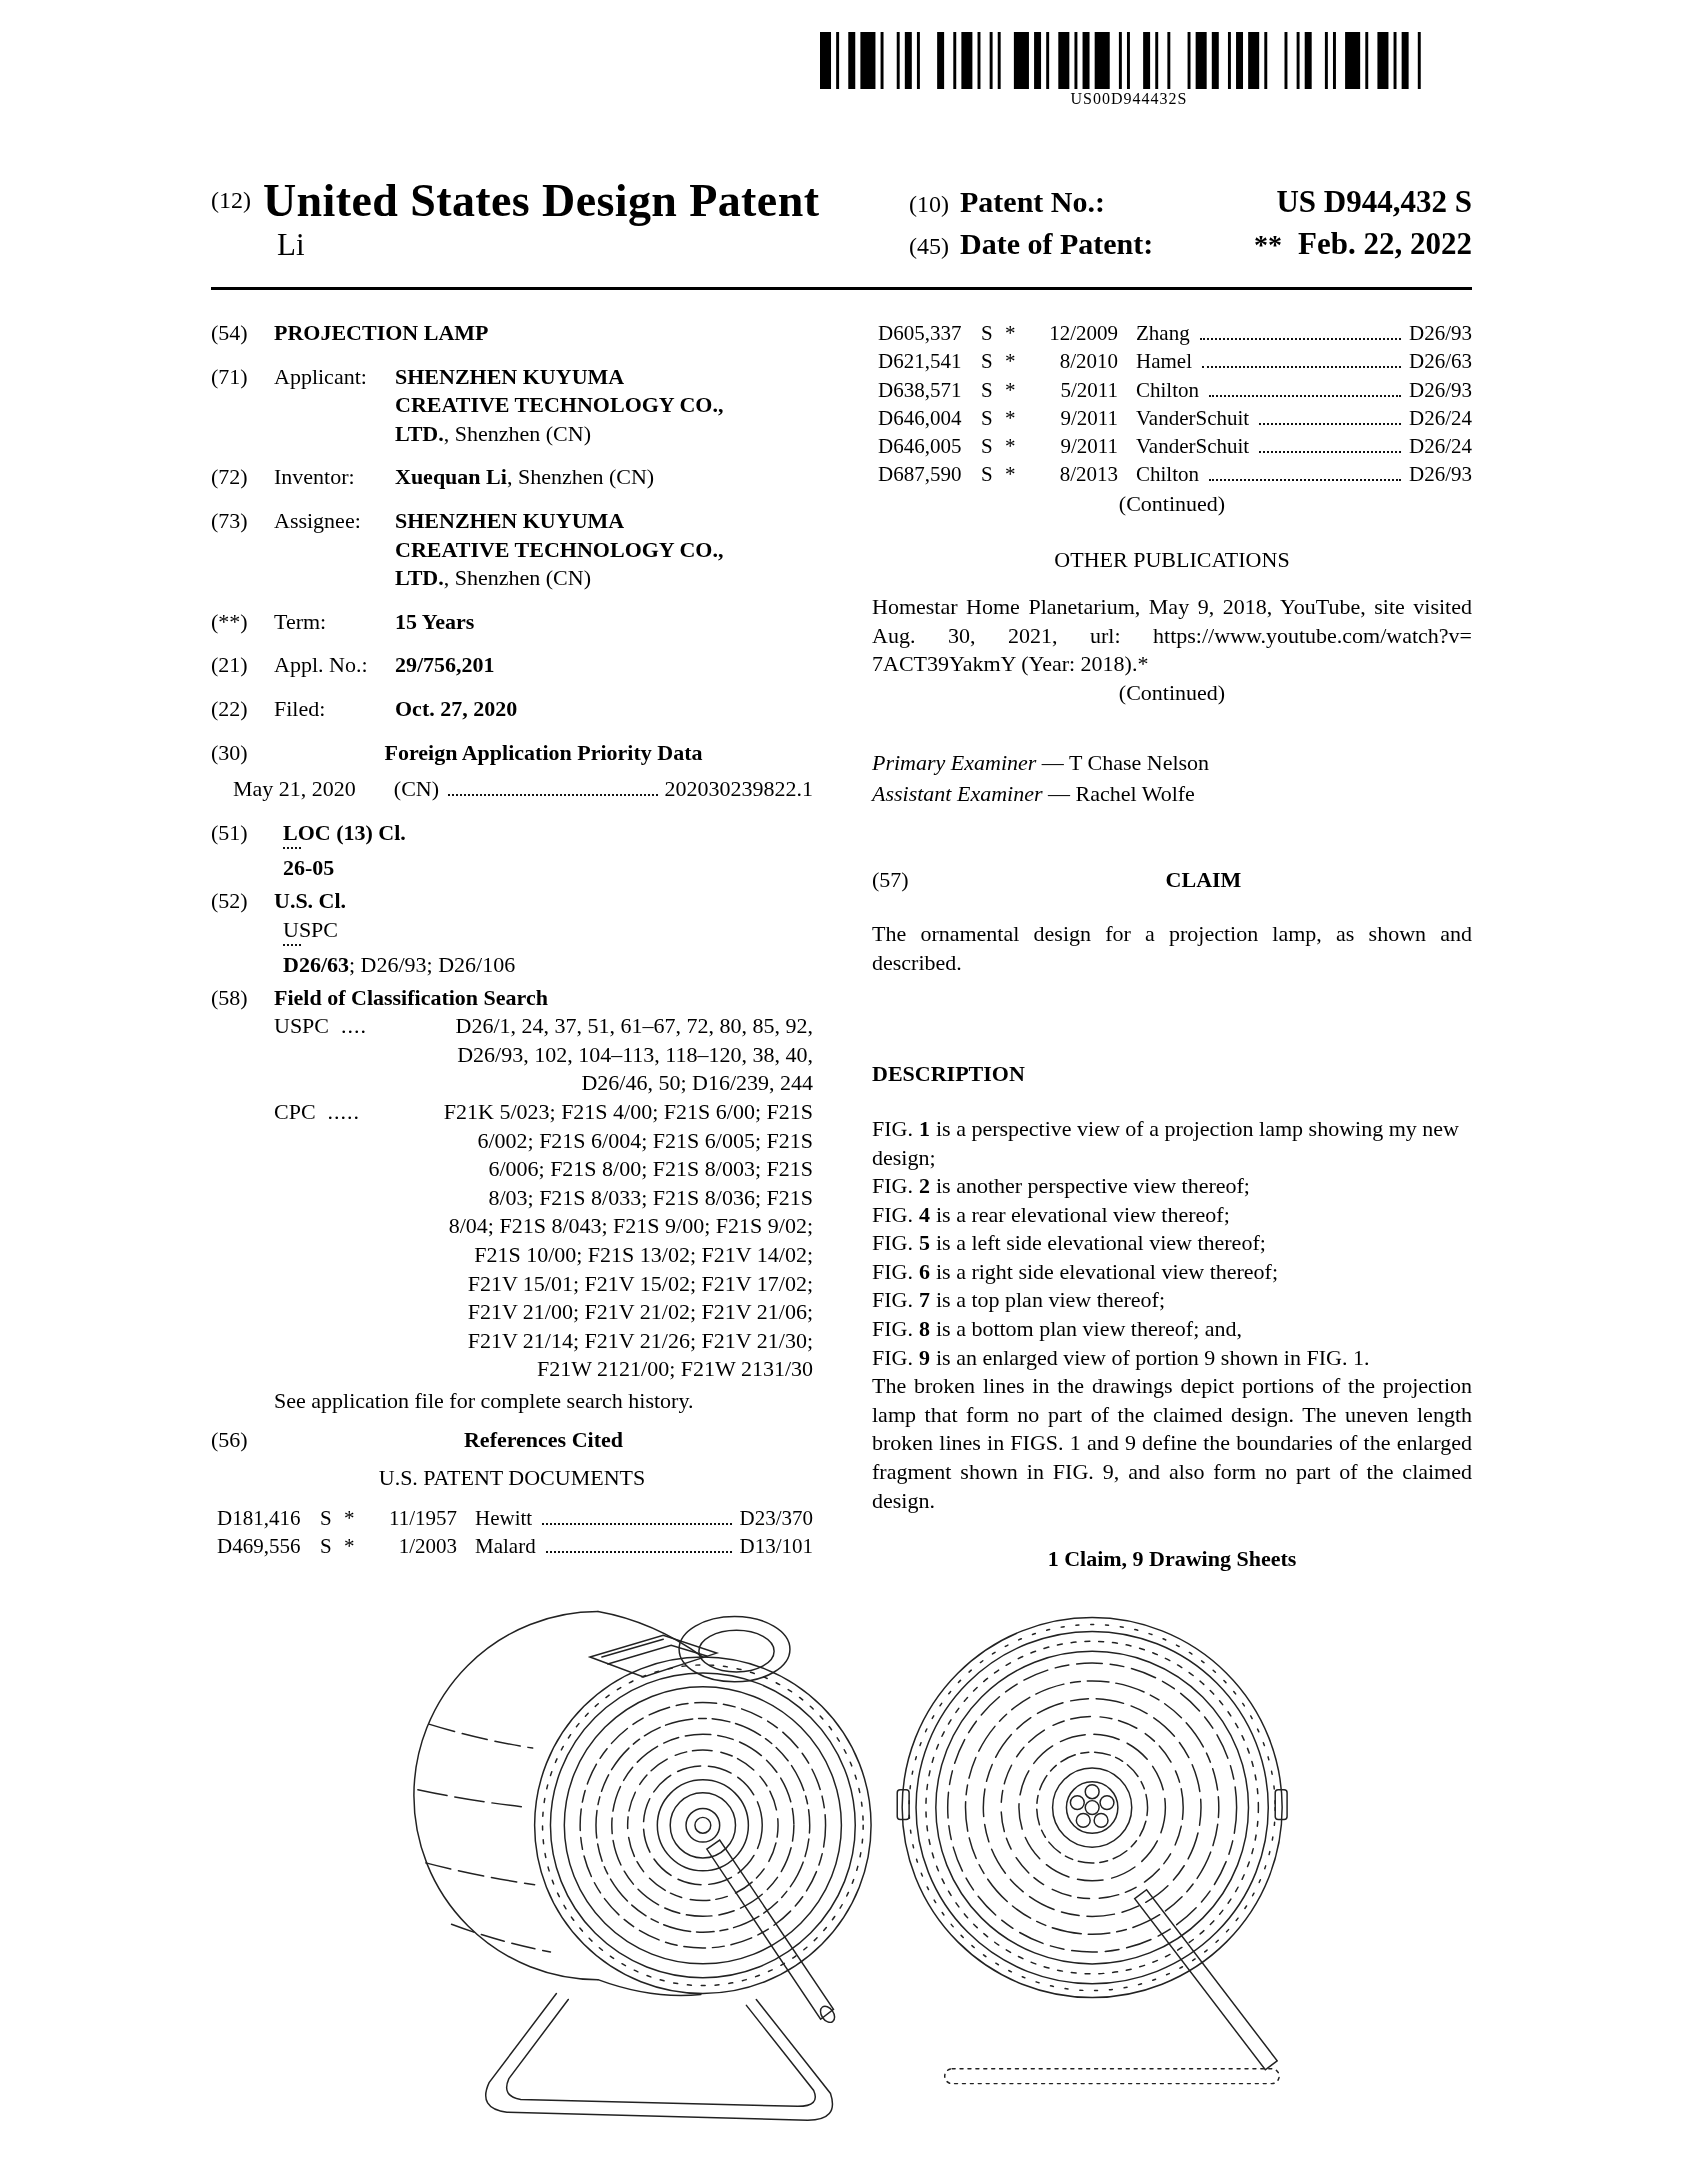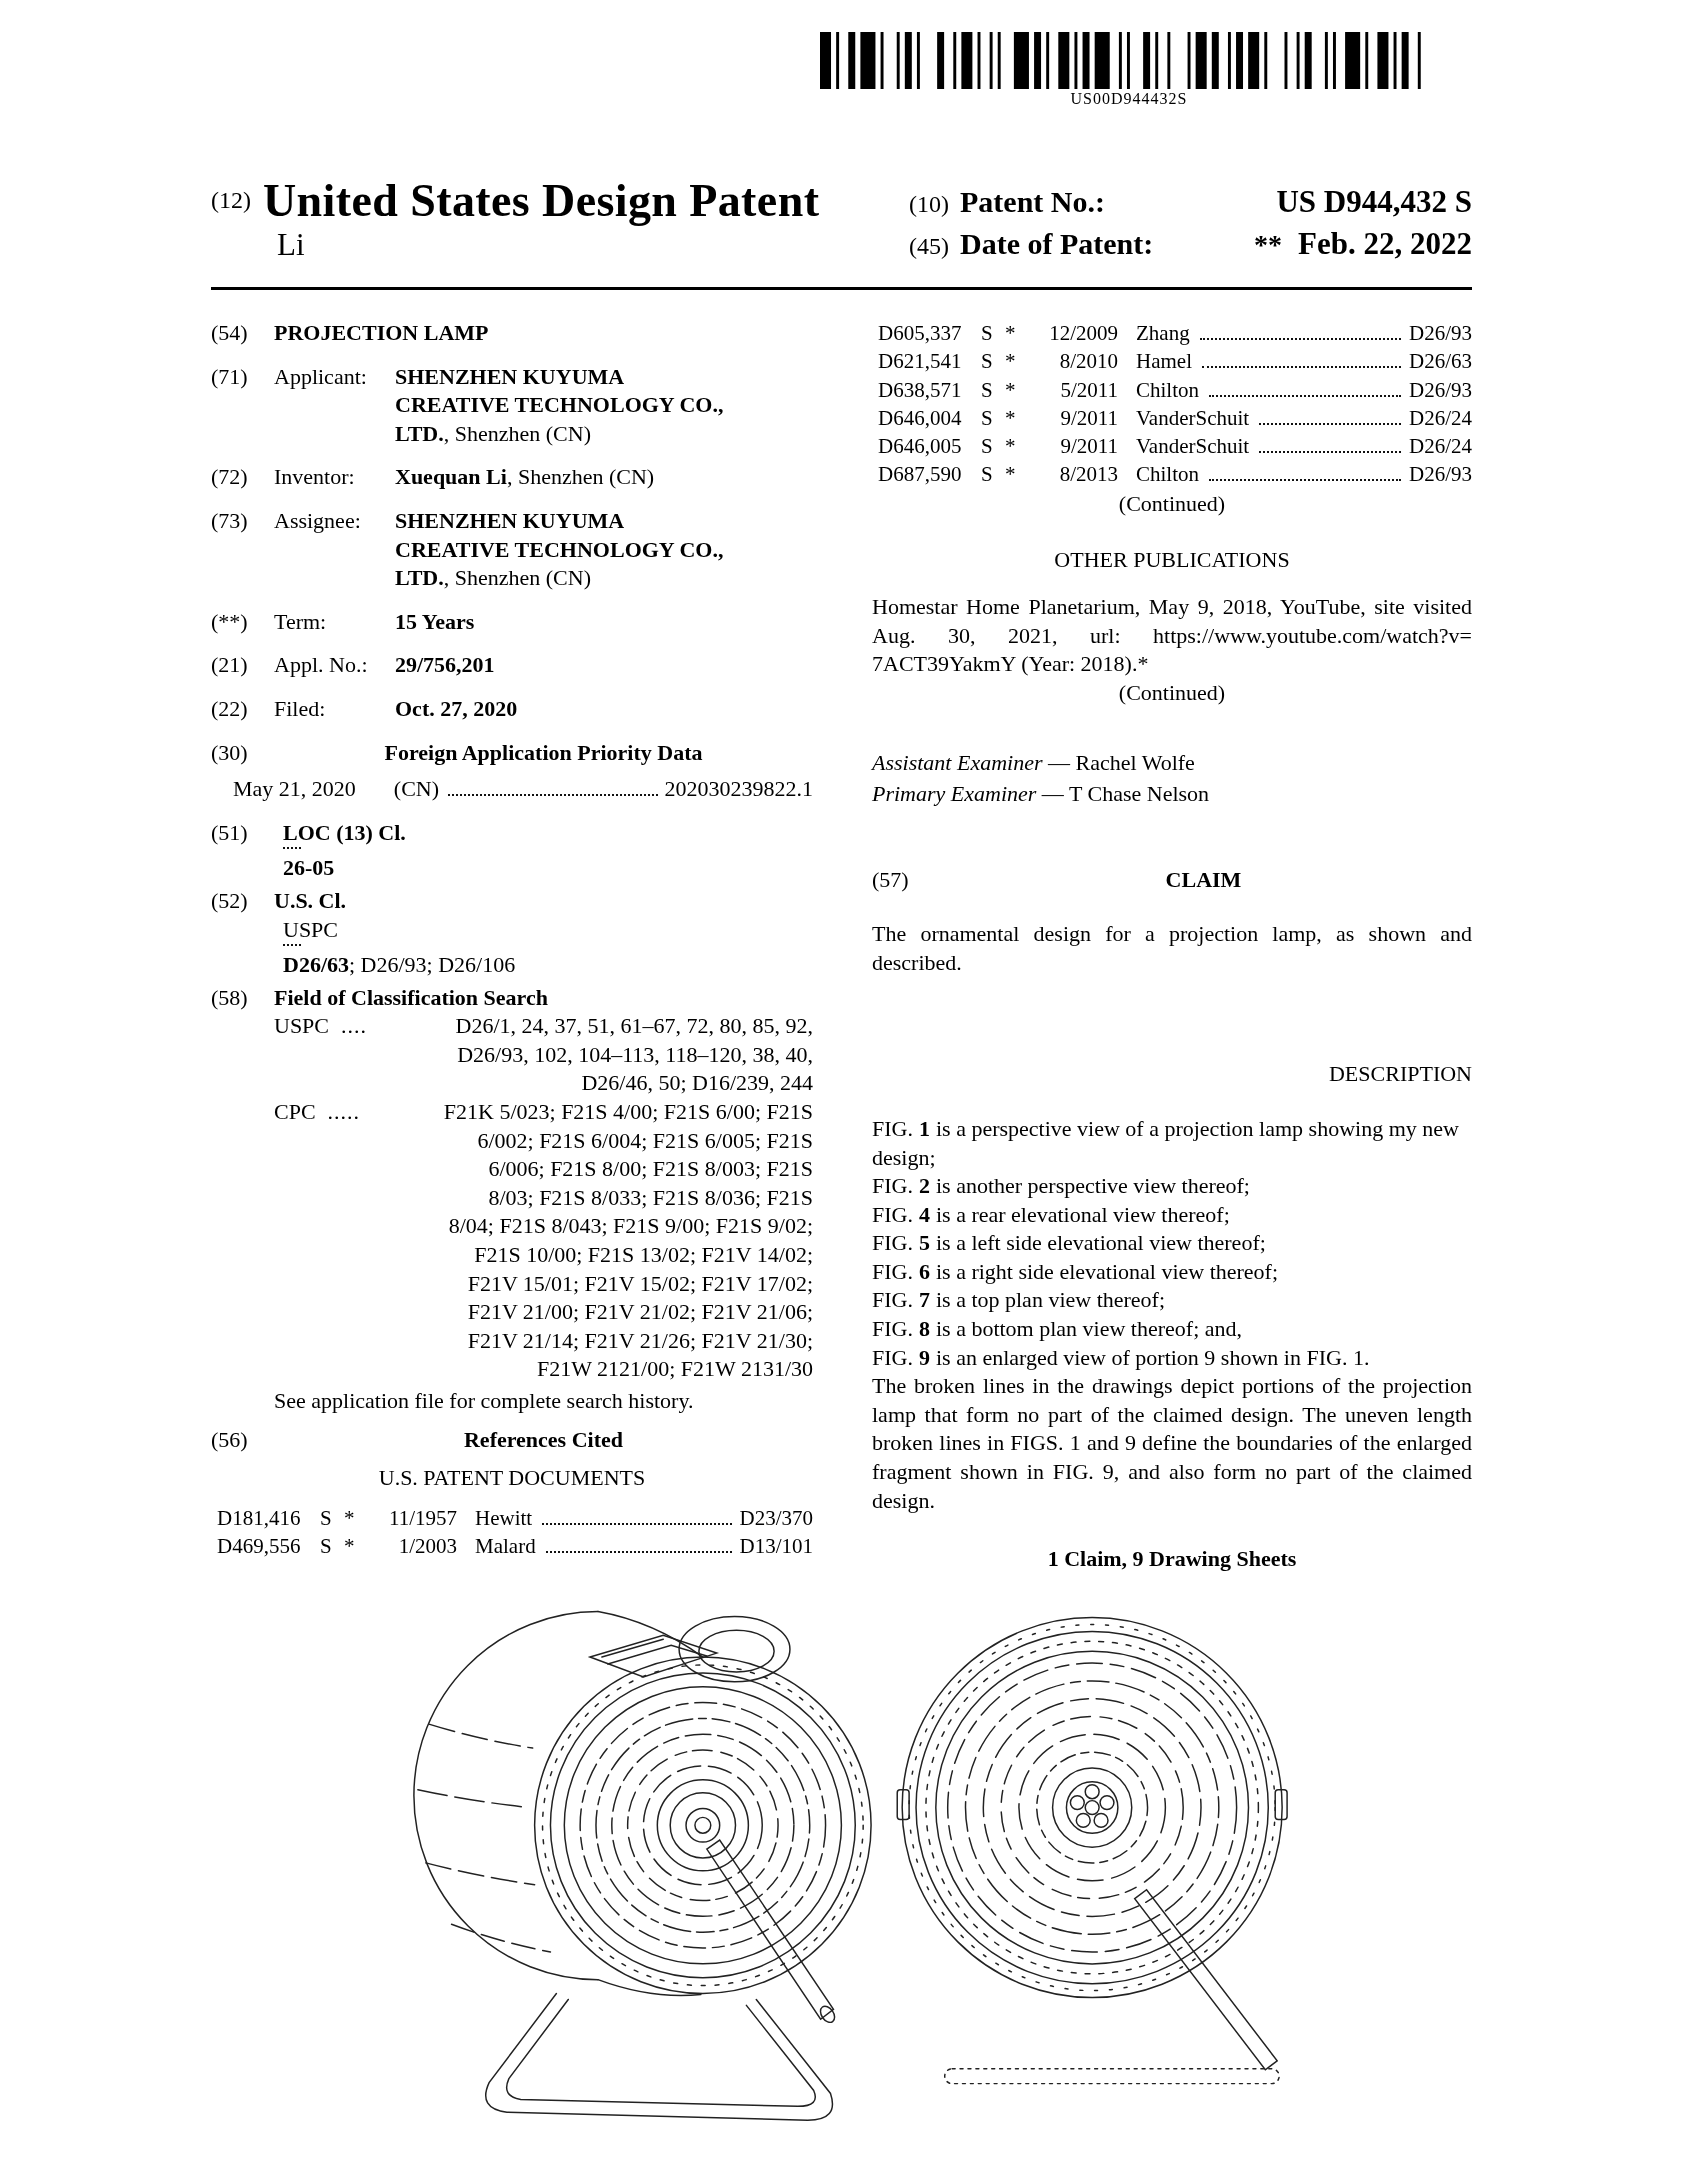--- a/index.html
+++ b/index.html
@@ -56,21 +56,21 @@
   .rr-s{width:30px;flex:none;}
   .rr-d{width:83px;flex:none;text-align:right;margin-right:18px;}
   .rr-n{flex:none;}
   .rr-leader{flex:1;border-bottom:2.4px dotted #111;margin:0 8px 5px 10px;min-width:14px;}
   .rr-c{flex:none;}
   
   .justify{text-align:justify;}
   .exam-line{margin:2px 0;}
   .claim-head{display:flex;margin:0 0 26px 0;}
   .claim-title{flex:1;text-align:center;font-weight:bold;}
-  .desc-head{text-align:right;font-weight:normal;margin:0 0 26px 0;}
+  .desc-head{text-align:left;font-weight:bold;margin:0 0 26px 0;}
   .fig-line b{margin:0 6px;}
   .footer-line{text-align:center;font-weight:bold;margin-top:30px;}
   .sp18{height:18px;} .sp28{height:28px;} .sp40{height:40px;} .sp56{height:55px;}
   
   .figures{position:absolute;left:0;top:1544px;width:1683px;height:634px;}
   .figsvg{position:absolute;}
   .fig1{left:404px;top:22px;}
   .fig2{left:889px;top:34px;}
   .figsvg path,.figsvg circle,.figsvg ellipse,.figsvg line,.figsvg rect{
     fill:none;stroke:#222;stroke-width:1.5;stroke-linecap:round;
@@ -353,22 +353,22 @@
       </div>
       <div class="centered">(Continued)</div>
 
       <div class="sp28"></div>
       <div class="centered">OTHER PUBLICATIONS</div>
       <div class="sp18"></div>
       <div class="justify">Homestar Home Planetarium, May 9, 2018, YouTube, site visited Aug. 30, 2021, url: https://www.youtube.com/watch?v= 7ACT39YakmY (Year: 2018).*</div>
       <div class="centered">(Continued)</div>
 
       <div class="sp40"></div>
+      <div class="exam-line"><i>Primary Examiner</i> <span>—</span> <span>T Chase Nelson</span></div>
       <div class="exam-line"><i>Assistant Examiner</i> <span>—</span> <span>Rachel Wolfe</span></div>
-      <div class="exam-line"><i>Primary Examiner</i> <span>—</span> <span>T Chase Nelson</span></div>
 
       <div class="sp56"></div>
       <div class="claim-head">
         <span class="f-num">(57)</span>
         <span class="claim-title">CLAIM</span>
       </div>
       <div class="justify">The ornamental design for a projection lamp, as shown and described.</div>
 
       <div class="sp56"></div>
       <div class="sp28"></div>

